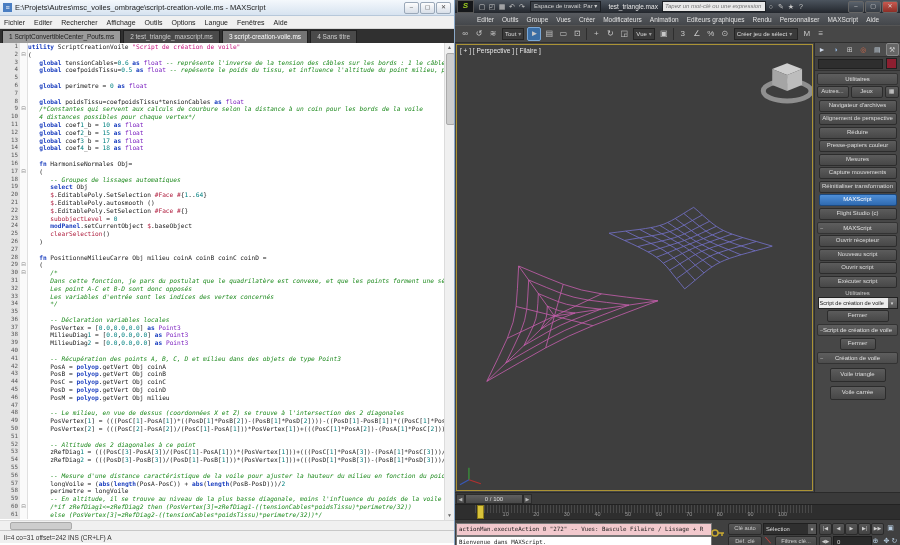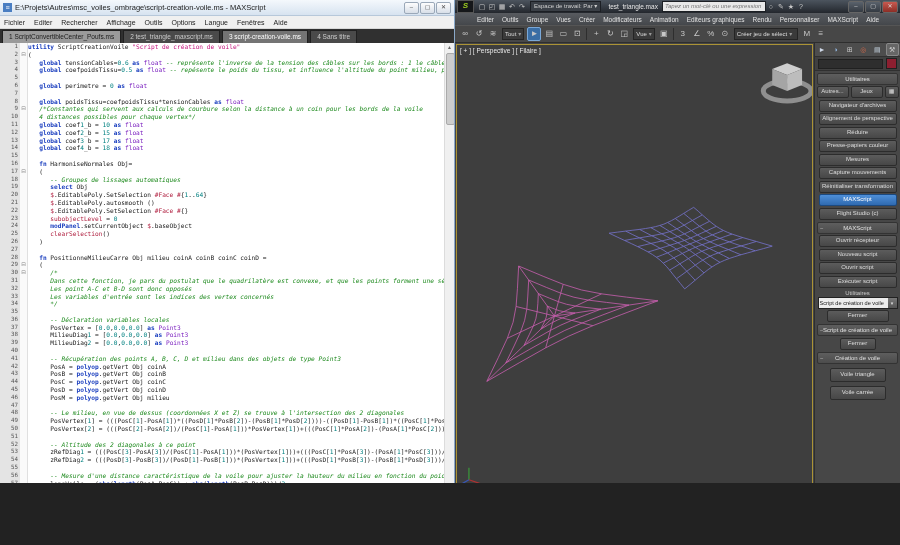--- a/index.html
+++ b/index.html
@@ -1,16 +1,16 @@
 <!DOCTYPE html>
 <html><head>
 <meta charset="utf-8">
 <style>
   html,body{margin:0;padding:0;background:#222;}
-  #stage{position:relative;width:900px;height:483px;overflow:hidden;font-family:"Liberation Sans",sans-serif;background:#0f766e;}
+  #stage{position:relative;width:900px;height:545px;overflow:hidden;font-family:"Liberation Sans",sans-serif;background:#0f766e;}
   
   #editor{position:absolute;left:0;top:0;width:455px;height:545px;background:#fff;border-right:1px solid #8aa8c8;box-sizing:border-box;}
   .ed-title{height:15px;background:linear-gradient(#f4f8fc,#d7e3f0);border-bottom:1px solid #b7c8da;display:flex;align-items:center;padding:0 3px;font-size:7.5px;color:#222;}
   .ed-ico{width:9px;height:9px;background:#4a7ec2;color:#fff;font-size:7px;line-height:9px;text-align:center;margin-right:3px;}
   .ed-title-text{flex:1;white-space:nowrap;overflow:hidden;}
   .winbtn{width:13px;height:10px;border:1px solid #9aa8b8;background:linear-gradient(#fdfdfd,#d8dfe8);font-size:6px;line-height:8px;text-align:center;color:#444;margin-left:1px;border-radius:2px;}
   .ed-menu{height:12px;background:#f0f0f0;border-bottom:1px solid #d8d8d8;display:flex;align-items:center;padding-left:4px;font-size:7px;color:#222;}
   .ed-menu span{margin-right:9px;}
   .ed-tabs{height:14px;background:#303030;display:flex;align-items:flex-end;padding-left:2px;}
   .ed-tab{height:12px;line-height:12px;padding:0 6px;font-size:6.5px;color:#ccc;background:#4a4a4a;margin-right:2px;border:1px solid #202020;border-bottom:none;white-space:nowrap;}

